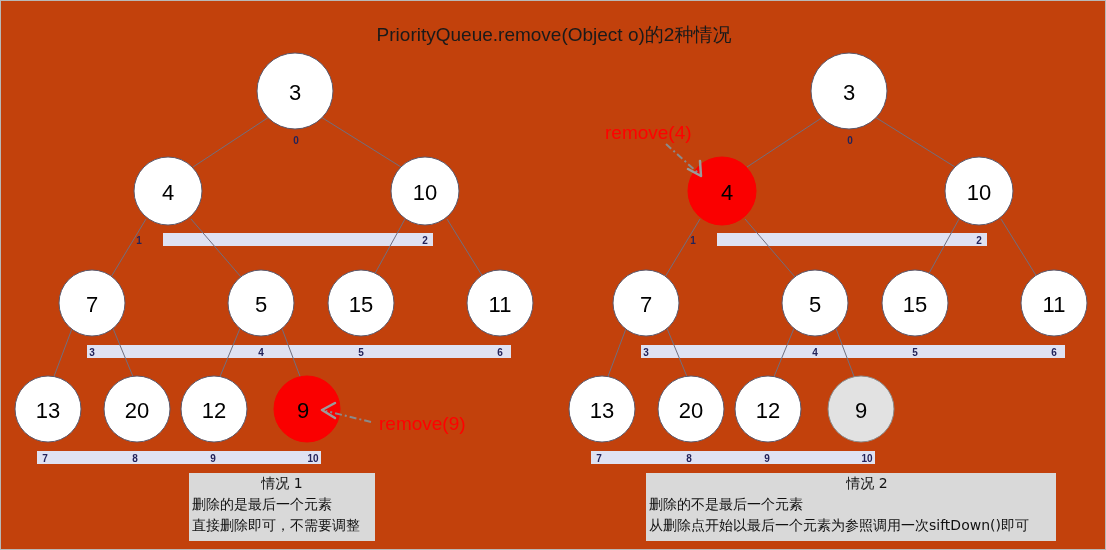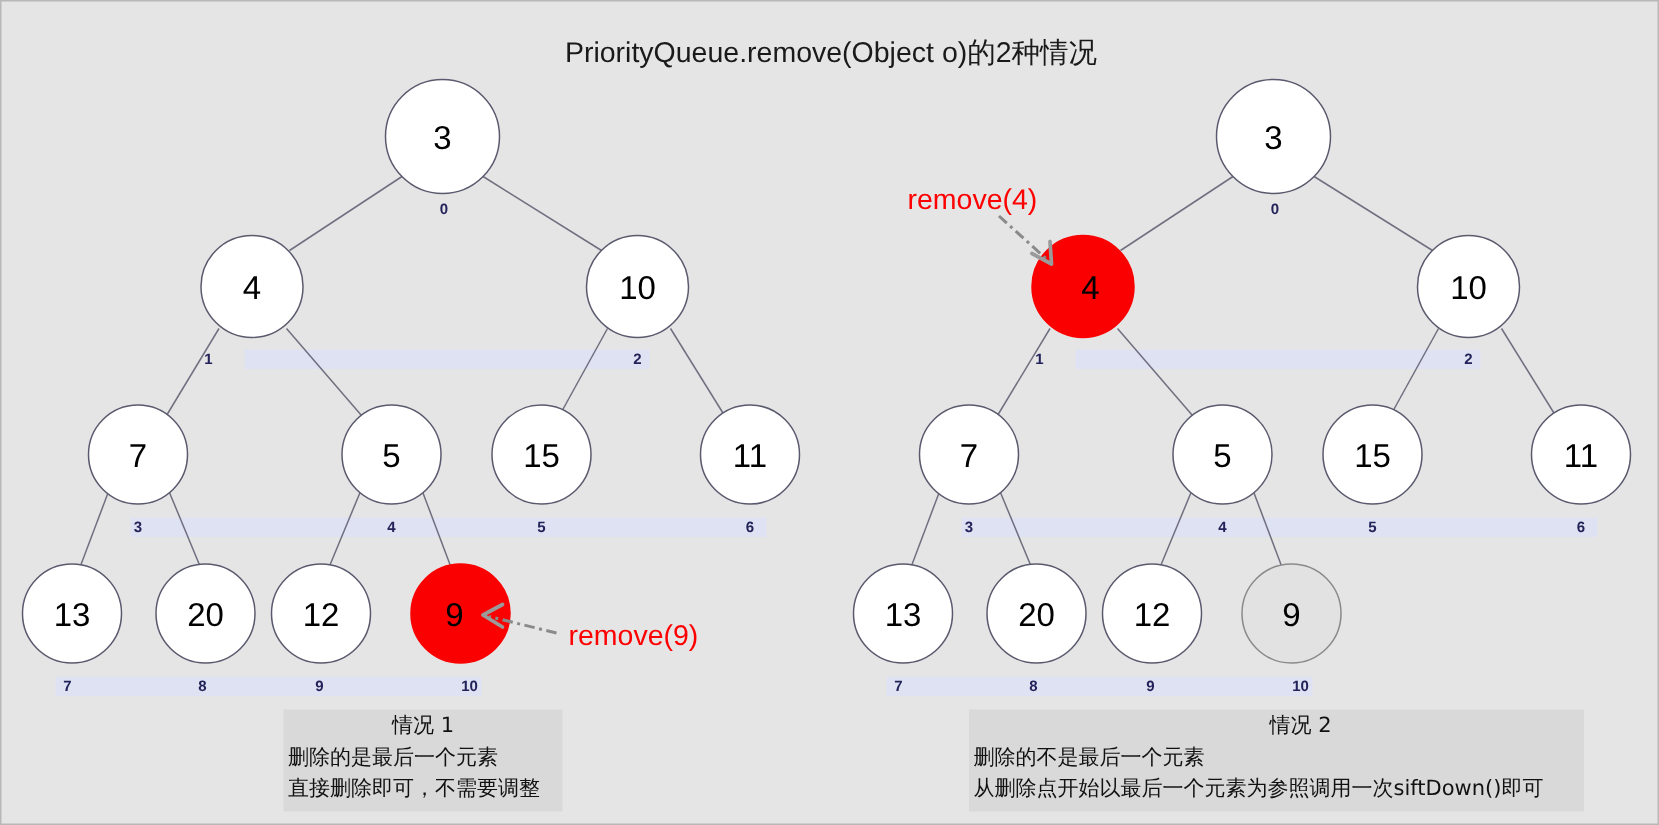--- a/index.html
+++ b/index.html
@@ -7,21 +7,21 @@
     padding: 0;
     background: #ffffff;
   }
   body {
     font-family: "Liberation Sans", "DejaVu Sans", sans-serif;
   }
   #canvas {
     position: relative;
     width: 1106px;
     height: 550px;
-    background: #e5e5e5;
+    background: #c2410c;
     border: 1px solid #b8b8b8;
     box-sizing: border-box;
     overflow: hidden;
   }
   #diagram-svg {
     position: absolute;
     left: 0;
     top: 0;
     width: 1106px;
     height: 550px;

